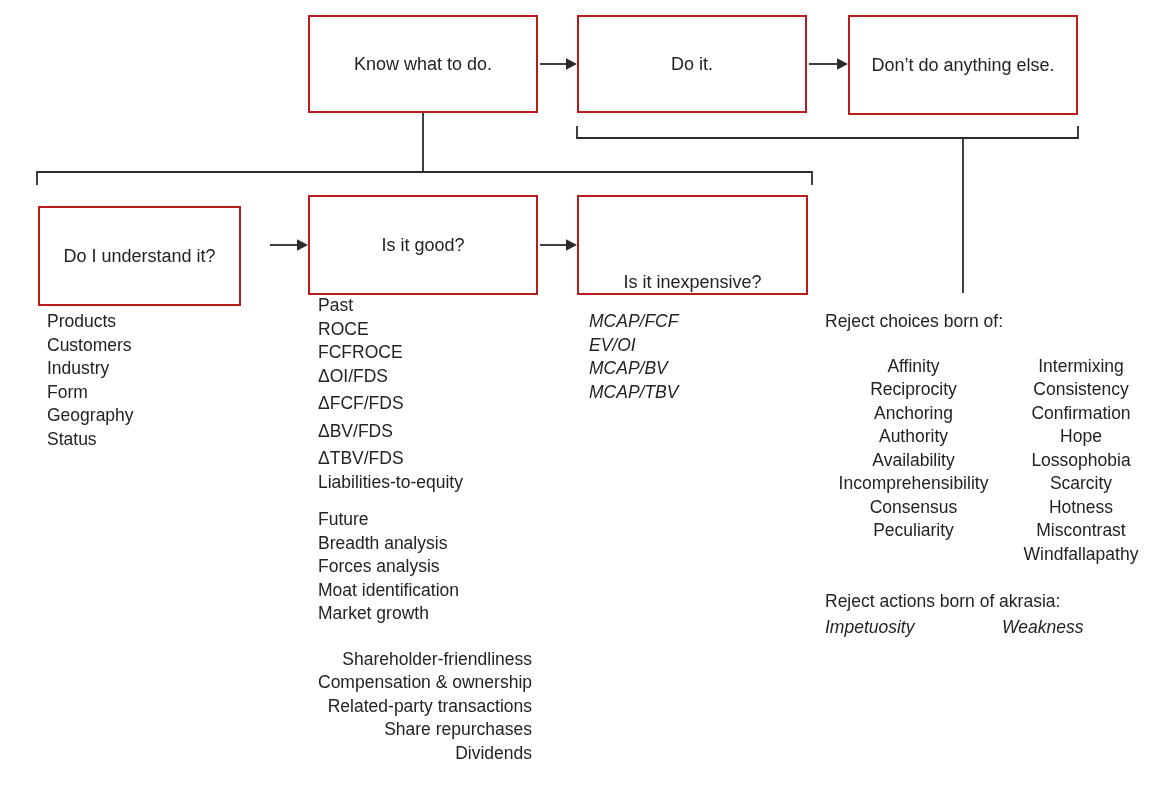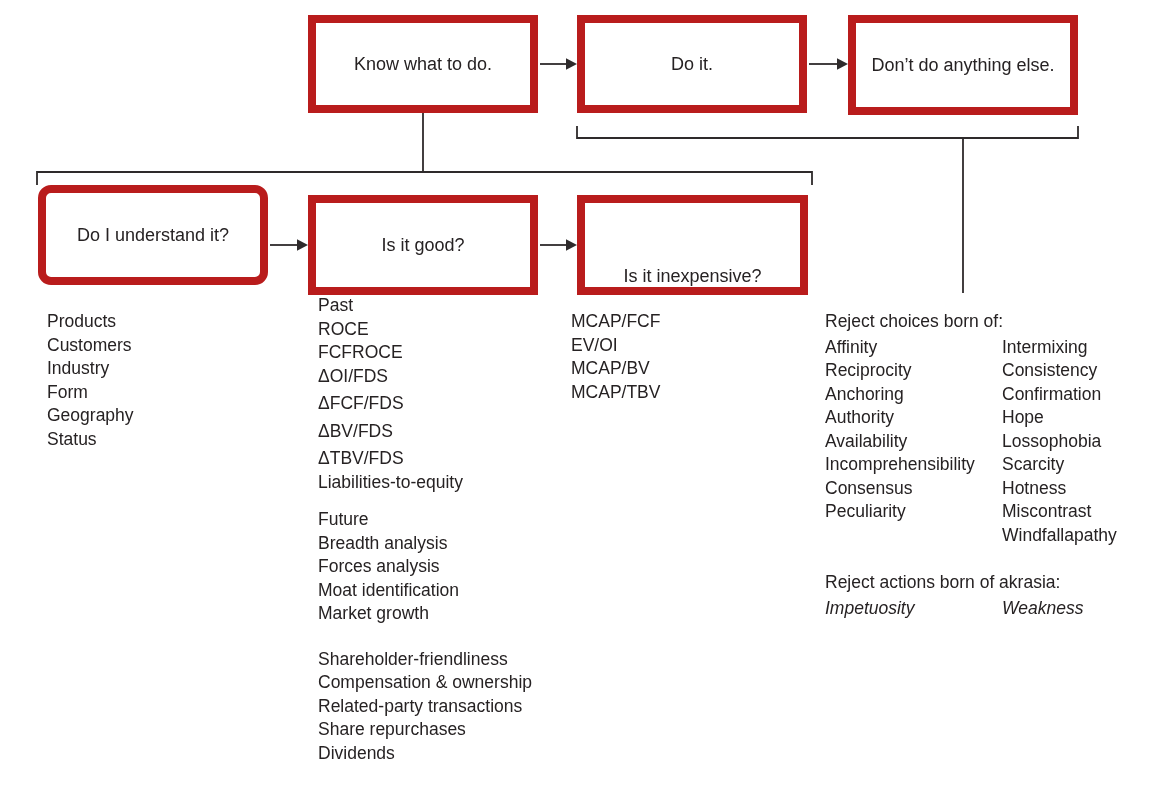--- a/index.html
+++ b/index.html
@@ -9,39 +9,39 @@
     height: 804px;
     background: #ffffff;
     font-family: "Liberation Sans", sans-serif;
     color: #29252
 6;
     overflow: hidden;
   }
   svg.wires { position: absolute; left: 0; top: 0; pointer-events: none; }
   .box {
     position: absolute;
-    border: 8px solid #b91c1c;
+    border: 2px solid #b91c1c;
     background: #ffffff;
     display: flex;
     align-items: center;
     justify-content: center;
     text-align: center;
     font-size: 18px;
     color: #262223;
     box-sizing: border-box;
   }
   ul.plain { list-style: none; margin: 0; padding: 0; }
   .listblock { position: absolute; font-size: 17.5px; line-height: 23.5px; color: #262223; }
   .sub { padding-left: 15px; }
   .gap4 { margin-top: 4px; }
   .grp-future { margin-top: 14px; }
-  .grp-share { margin-top: 22px; }
+  .grp-share { margin-top: 22px; text-align: right; }
   .reject-heading { font-size: 17.5px; line-height: 23.5px; }
   .cols { display: grid; grid-template-columns: 177px auto; }
-  .cols-choices { margin-top: 2px; }
+  .cols-choices { margin-top: 21px; text-align: center; }
   .akrasia-heading { margin-top: 24px; }
   .cols-akrasia { margin-top: 2px; font-style: italic; }
 </style>
 </head>
 <body>
 
 <div class="canvas">
 
   <svg class="wires" width="1163" height="804" viewBox="0 0 1163 804">
     <g stroke="#2e2a2b" stroke-width="1.8" fill="none">
@@ -69,21 +69,21 @@
   <div class="box" style="left:308px; top:15px; width:230px; height:98px;">
     <span>Know what to do.</span>
   </div>
   <div class="box" style="left:577px; top:15px; width:230px; height:98px;">
     <span>Do it.</span>
   </div>
   <div class="box" style="left:848px; top:15px; width:230px; height:100px;">
     <span>Don’t do anything else.</span>
   </div>
 
-  <div class="box" style="left:38px; top:185px; width:230px; height:100px;border-radius:13px;">
+  <div class="box" style="left:38px; top:206px; width:203px; height:100px;">
     <span>Do I understand it?</span>
   </div>
   <div class="box" style="left:308px; top:195px; width:230px; height:100px;">
     <span>Is it good?</span>
   </div>
   <div class="box" style="left:577px; top:195px; width:231px; height:100px;align-items:flex-end;">
     <span>Is it inexpensive?</span>
   </div>
 
   <ul class="plain listblock" style="left:47px; top:310px;">
@@ -121,21 +121,21 @@
       <div>Shareholder-friendliness</div>
       <ul class="plain sub">
         <li>Compensation &amp; ownership</li>
         <li>Related-party transactions</li>
         <li>Share repurchases</li>
         <li>Dividends</li>
       </ul>
     </div>
   </div>
 
-  <ul class="plain listblock" style="left:571px; top:310px;">
+  <ul class="plain listblock" style="left:589px; top:310px;font-style:italic;">
     <li>MCAP/FCF</li>
     <li>EV/OI</li>
     <li>MCAP/BV</li>
     <li>MCAP/TBV</li>
   </ul>
 
   <div class="listblock" style="left:825px; top:310px; width:335px;">
     <div class="reject-heading">Reject choices born of:</div>
     <div class="cols cols-choices">
       <ul class="plain">

